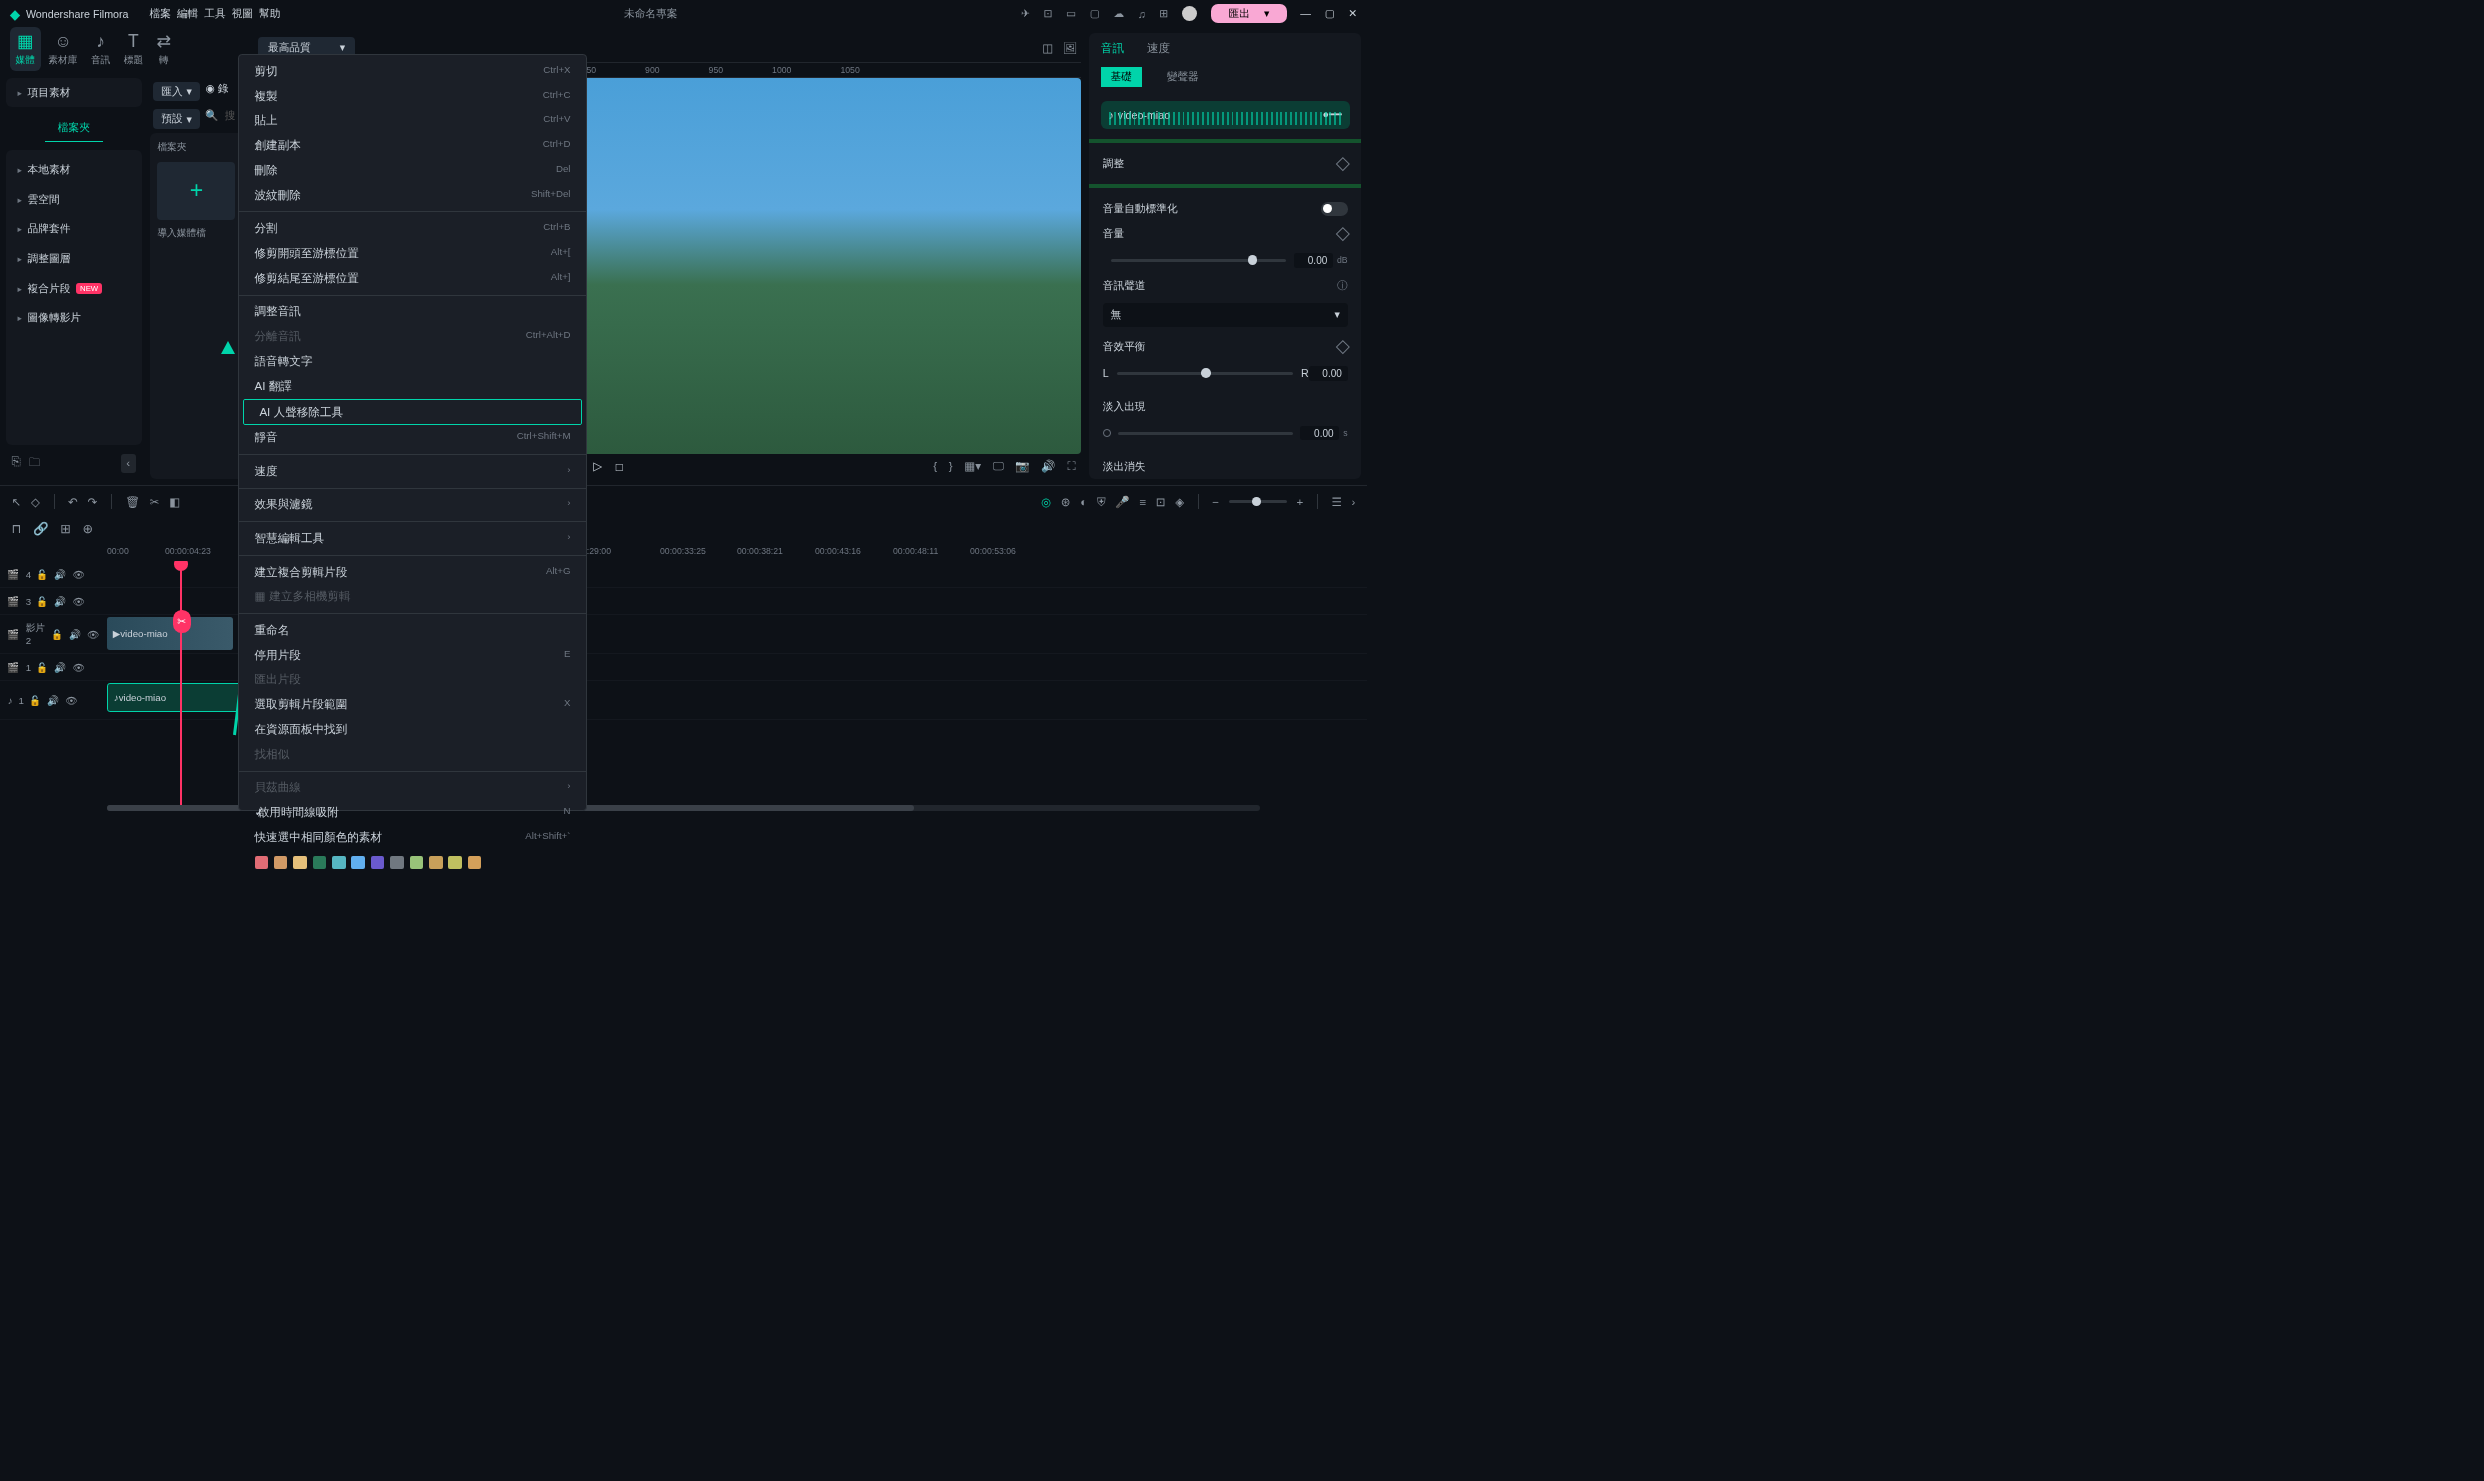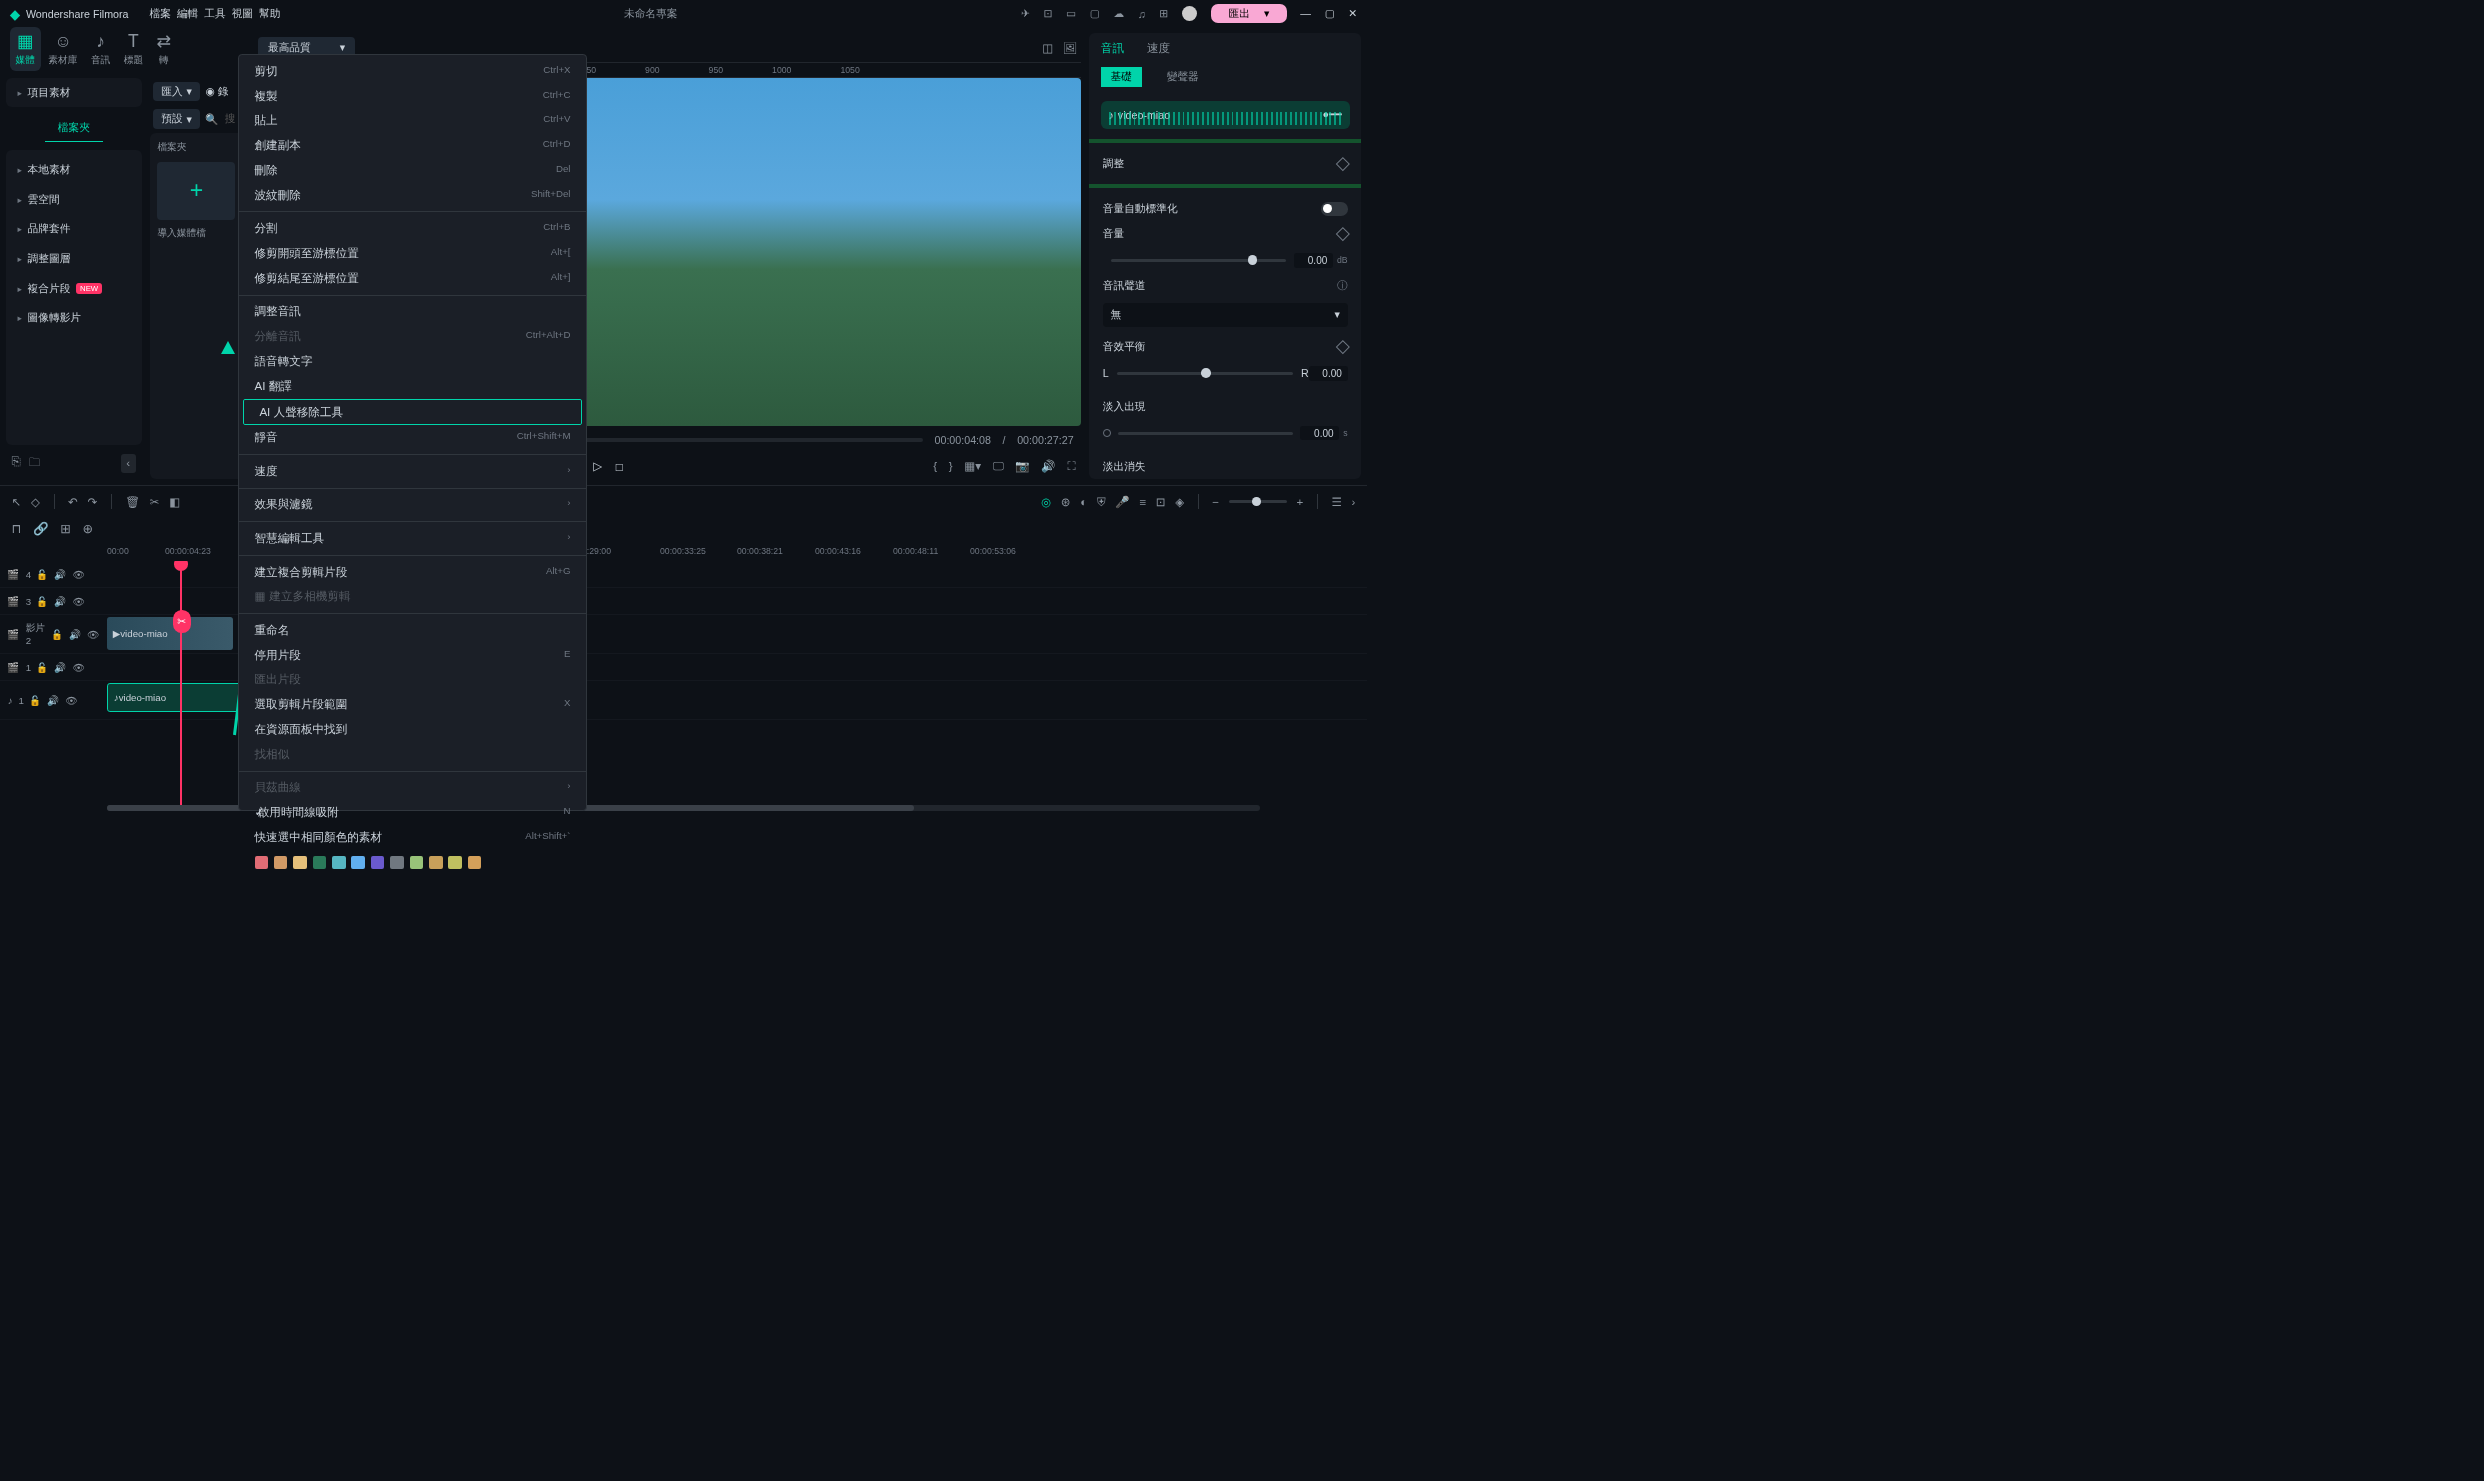--- a/index.html
+++ b/index.html
@@ -18,21 +18,21 @@
 .main{flex:1;display:flex;gap:7.8px;padding:5.8px;min-height:0}
 .left-panel{width:136px;display:flex;flex-direction:column;gap:3.9px}
 .tab-icon{display:flex;flex-direction:column;align-items:center;gap:1.9px;padding:3.9px 5.8px;border-radius:5.8px;font-size:9.7px;color:#8b949e}
 .tab-icon.active{background:#1f2833;color:#00d4aa}
 .tab-icon .ic{font-size:17.5px}
 .sidebar{background:#14181f;border-radius:5.8px;padding:5.8px 0;flex:1}
 .side-item{padding:7.8px 11.6px;display:flex;align-items:center;gap:5.8px;cursor:pointer;font-size:10.7px}
 .side-item .arr{font-size:8.7px;color:#6e7681}
 .badge-new{background:#ff3366;color:#fff;font-size:7.8px;padding:1px 3.9px;border-radius:2.9px}
 .media-panel{width:97px;display:flex;flex-direction:column}
-.media-header{display:flex;gap:5.8px;align-items:center;padding:3.9px;font-size:10.7px}
+.media-header{display:flex;gap:5.8px;align-items:flex-start;padding:3.9px;font-size:10.7px}
 .dropdown{background:#1f2833;padding:2.9px 7.8px;border-radius:3.9px;display:flex;align-items:center;gap:3.9px}
 .media-body{flex:1;background:#14181f;border-radius:5.8px;padding:7.8px;display:flex;flex-direction:column;gap:7.8px}
 .folder-label{font-size:9.7px;color:#8b949e}
 .add-tile{width:78px;height:58px;background:#1f2833;border-radius:3.9px;display:flex;align-items:center;justify-content:center;font-size:23px;color:#00d4aa;cursor:pointer}
 .preview-area{flex:1;display:flex;flex-direction:column;min-width:0}
 .preview-top{display:flex;align-items:center;gap:7.8px;padding:3.9px}
 .quality-dd{background:#1f2833;padding:3.9px 9.7px;border-radius:3.9px;display:flex;gap:29px;align-items:center;font-size:10.7px}
 .preview-icons{margin-left:auto;display:flex;gap:9.7px;color:#8b949e}
 .ruler{height:15.5px;background:#0d1117;font-size:8.7px;color:#6e7681;display:flex;align-items:center;gap:49px;padding-left:9.7px;border-top:1px solid #21262d;border-bottom:1px solid #21262d}
 .video-view{flex:1;background:linear-gradient(180deg,#4a9fd8 0%,#5ba8dd 35%,#3a7050 55%,#2d5a3e 100%);border-radius:3.9px;position:relative;min-height:291px}
@@ -240,26 +240,20 @@
           <span>700</span>
           <span>750</span>
           <span>800</span>
           <span>850</span>
           <span>900</span>
           <span>950</span>
           <span>1000</span>
           <span>1050</span>
       </div>
       <div class="video-view"></div>
-      <div class="video-controls">
-        <div class="prog-bar"></div>
-        <span class="time-disp">00:00:04:08</span>
-        <span class="time-disp">/</span>
-        <span class="time-disp">00:00:27:27</span>
-      </div>
       <div class="play-row">
         <span class="left"></span>
         <span>◁</span>
         <span>▷</span>
         <span>□</span>
         <div class="right">
           <span>{</span>
           <span>}</span>
           <span>▦▾</span>
           <span>🖵</span>

